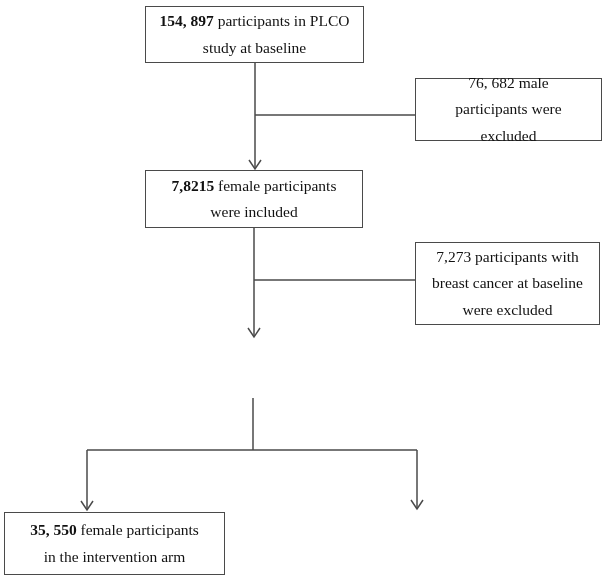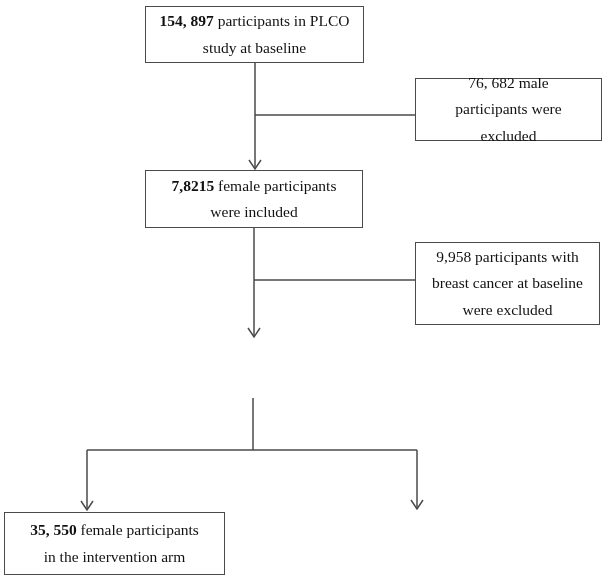--- a/index.html
+++ b/index.html
@@ -86,21 +86,21 @@
 
   <div class="flow-box" id="box-male-excl">
     <p style="margin: 12px;"><span class="num plain">76, 682</span> <span>male participants were excluded</span></p>
   </div>
 
   <div class="flow-box" id="box-female-incl">
     <p style="margin: 8px;"><span class="num">7,8215</span> <span>female participants were included</span></p>
   </div>
 
   <div class="flow-box" id="box-bc-excl">
-    <p style="margin: 0px;"><span class="num plain">9,958</span> <span>participants with breast cancer at baseline were excluded</span></p>
+    <p style="margin: 0px;"><span class="num plain">7,273</span> <span>participants with breast cancer at baseline were excluded</span></p>
   </div>
 
 
   <div class="flow-box" id="box-intervention">
     <p style="margin: 16px;"><span class="num">35, 550</span> <span>female participants in the intervention arm</span></p>
   </div>
 
 
 </div>
 

